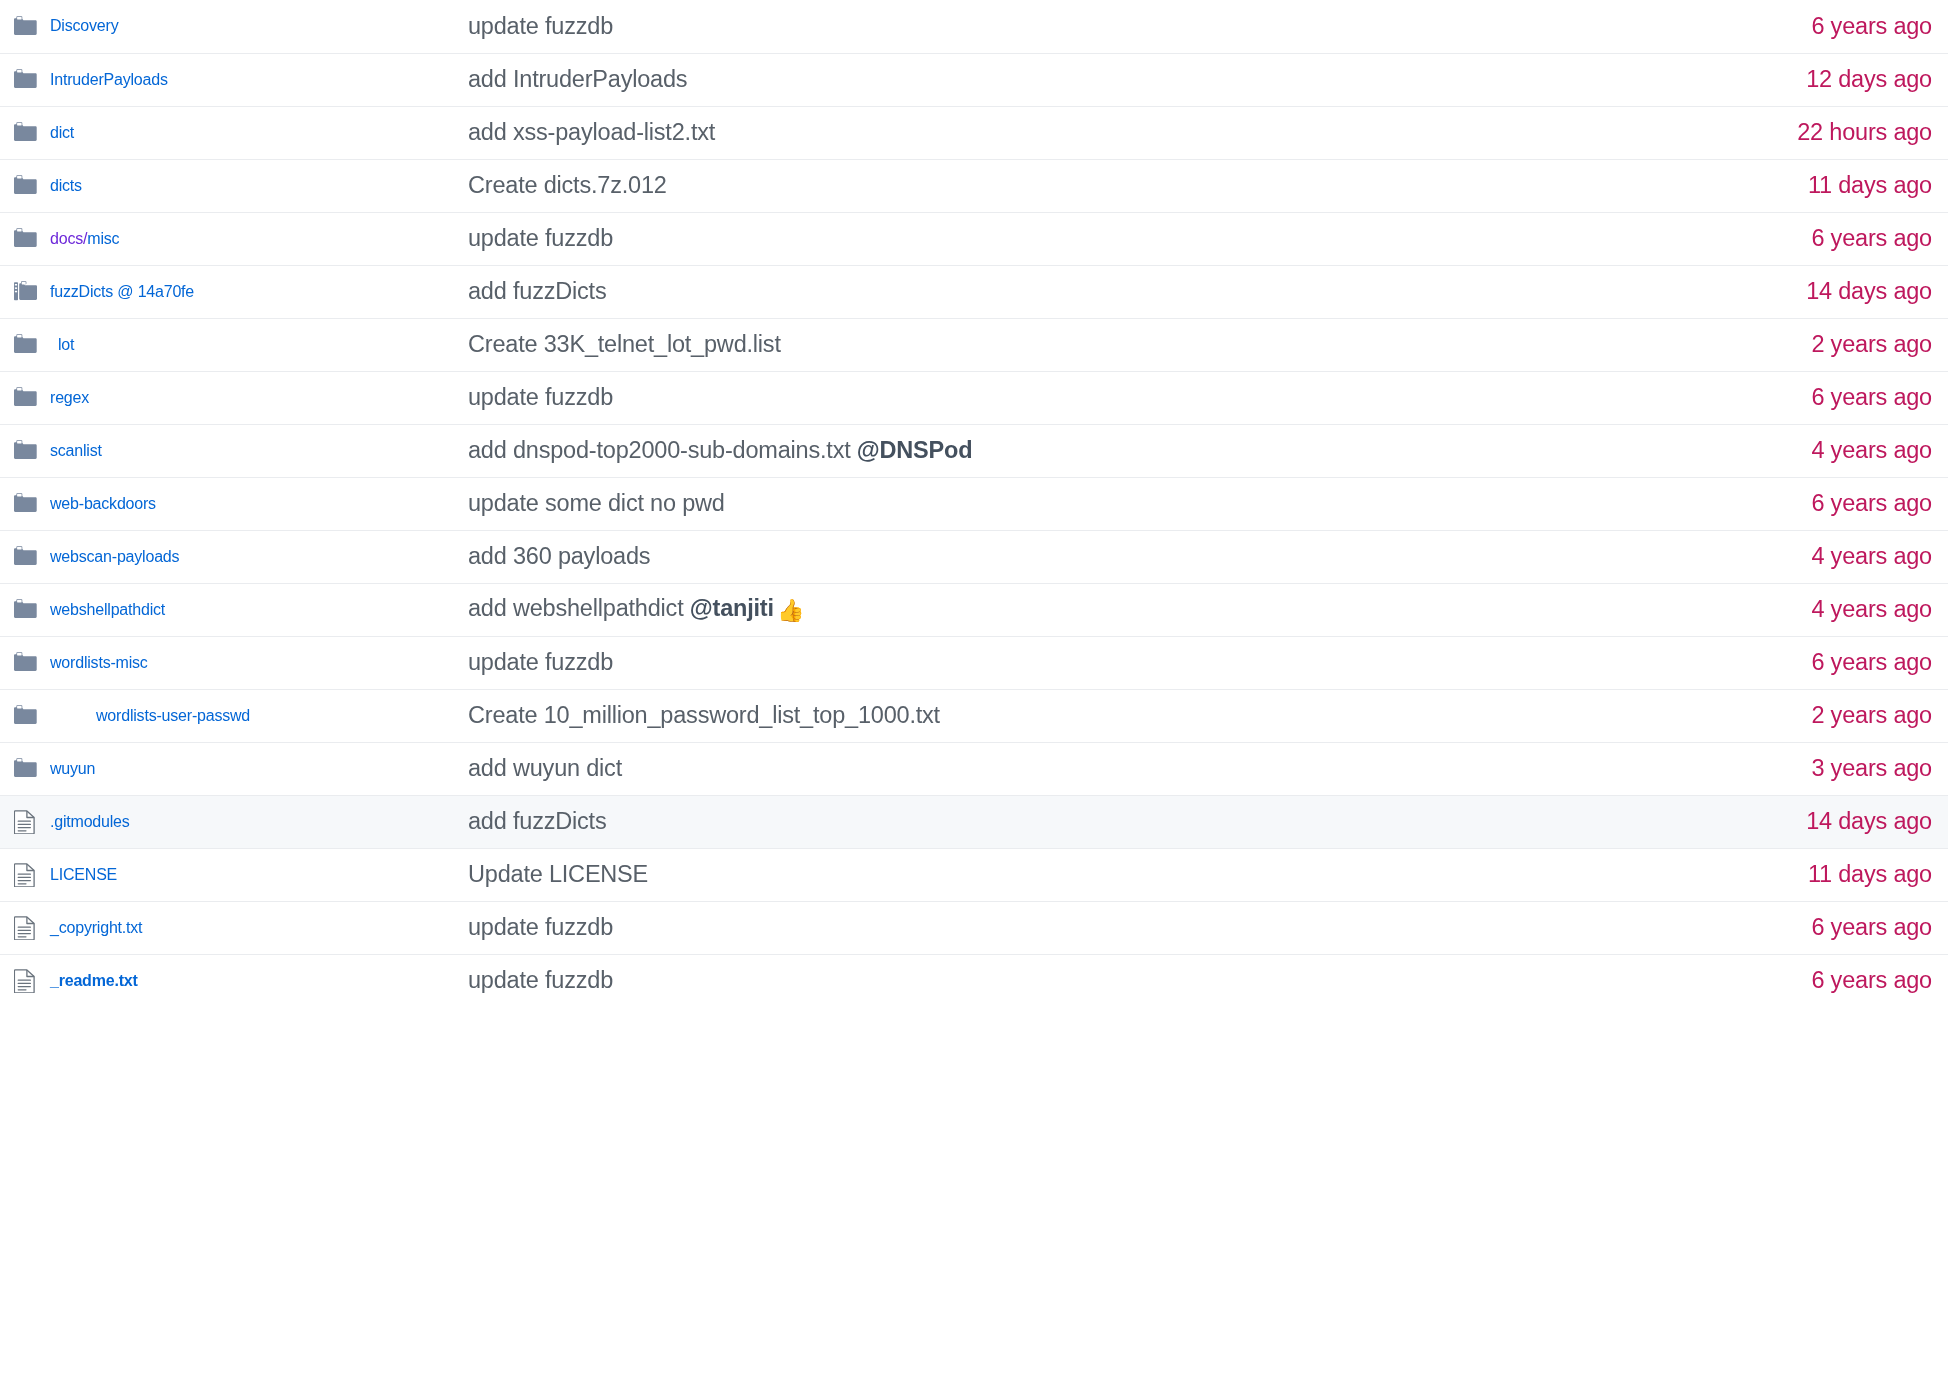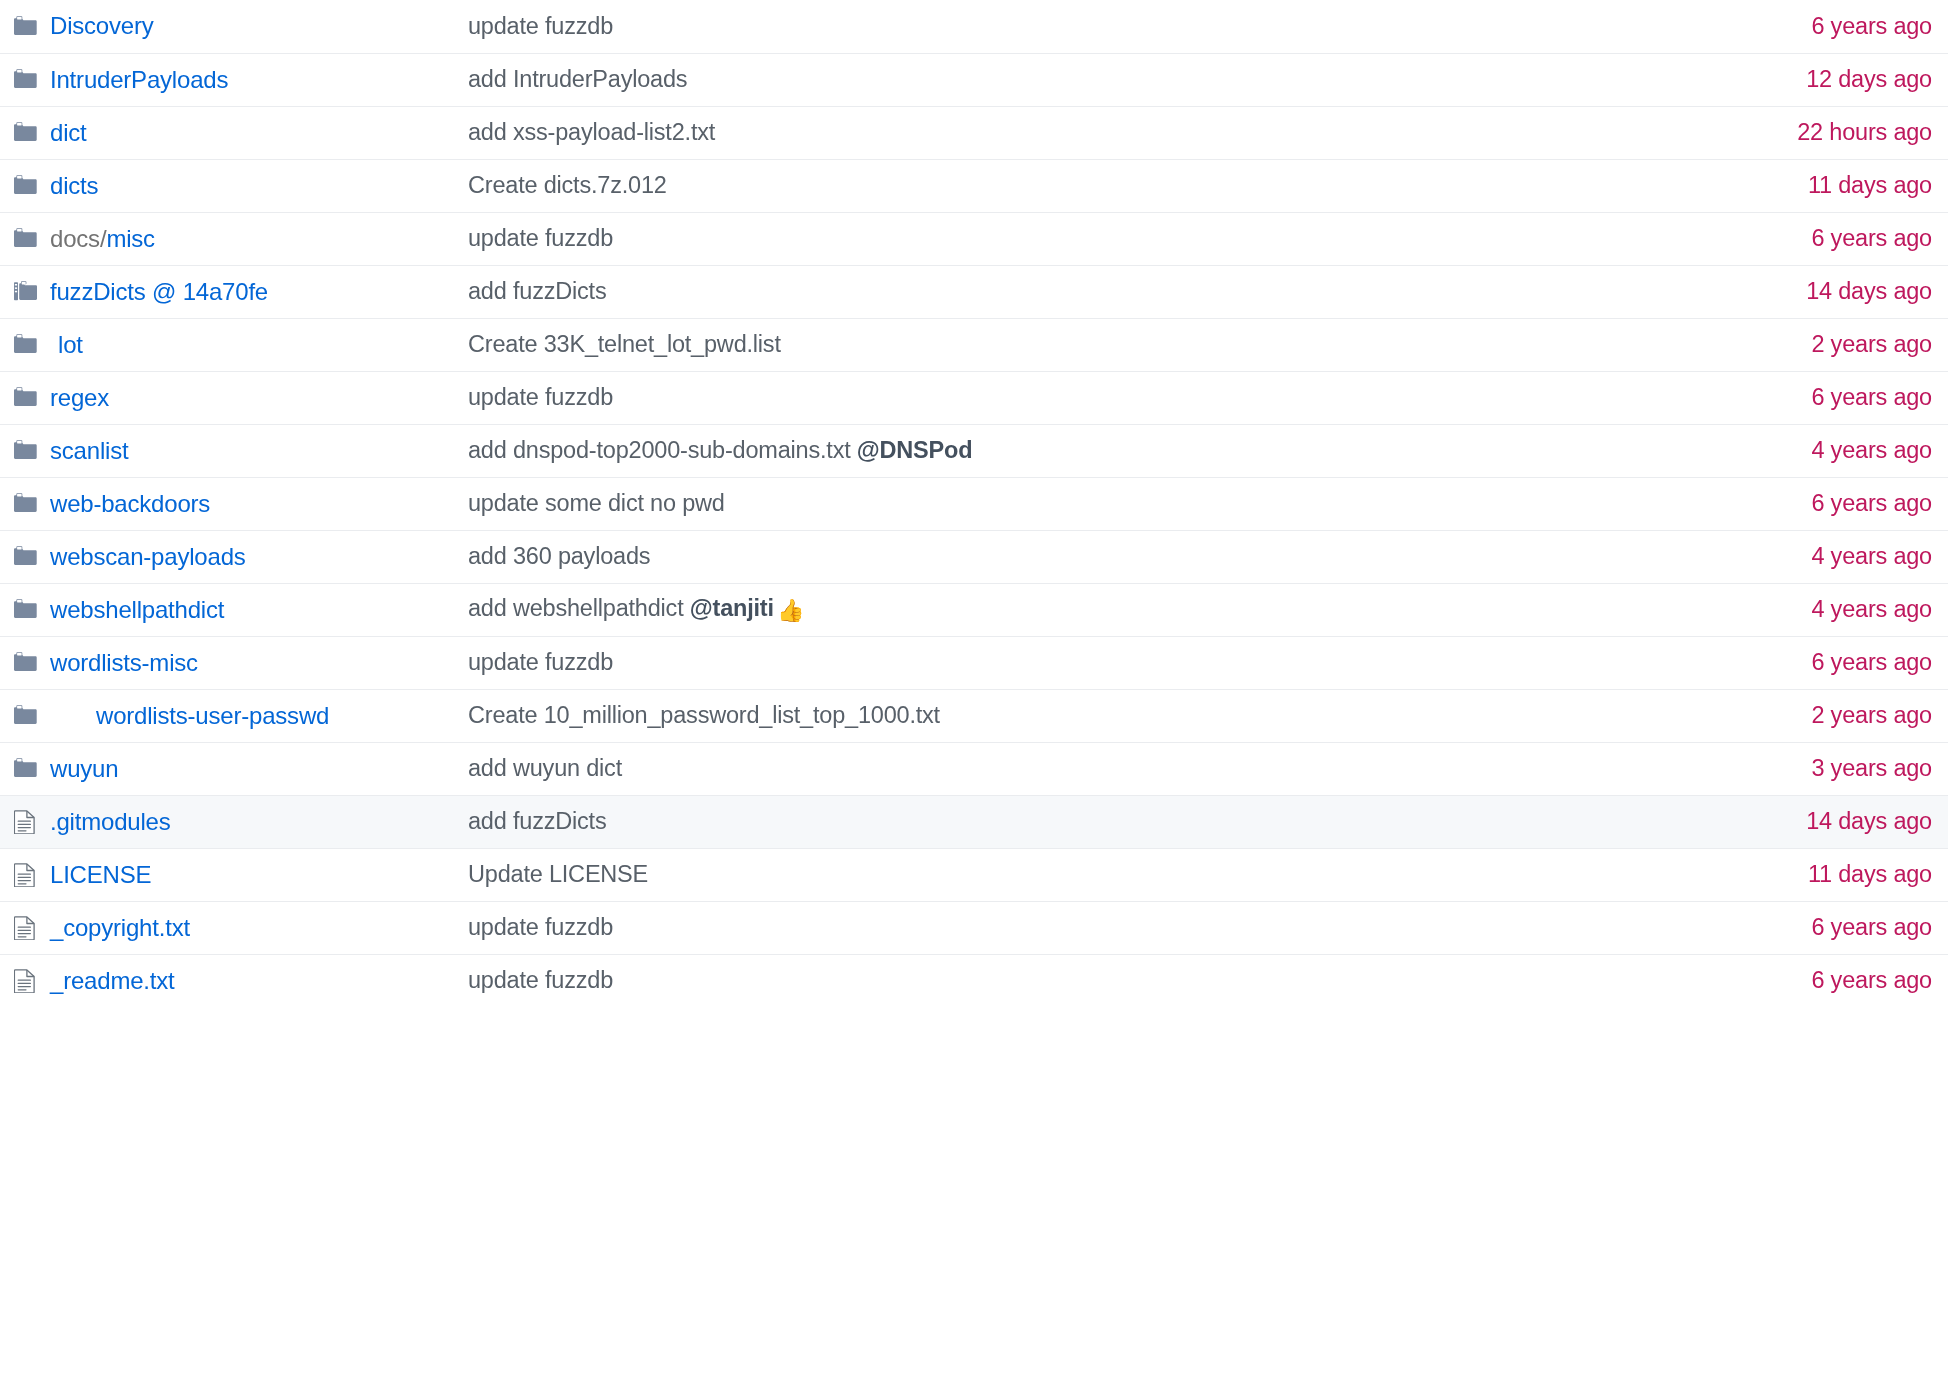--- a/index.html
+++ b/index.html
@@ -46,26 +46,26 @@
   .icon-slot {
     width: 28px;
     min-width: 28px;
     height: 24px;
     display: flex;
     align-items: center;
     justify-content: flex-start;
     margin-right: 8px;
   }
   .name-text {
-    font-size: 24px;
+    font-size: 16px;
     color: #0366d6;
     letter-spacing: -0.2px;
     line-height: 1;
   }
-  .name-text .dim { color: #737373; }
+  .name-text .dim { color: #6d28d9; }
 
   
   .msg-inner {
     padding-left: 8px;
     font-size: 23.5px;
     color: #586069;
     letter-spacing: -0.2px;
     line-height: 1;
   }
   .msg-inner .mention {
@@ -499,21 +499,21 @@
                 <path d="M1.3 0.9h11.6l7.2 6.6v15.6c0 .5-.4.9-.9.9H1.3c-.5 0-.9-.4-.9-.9V1.8c0-.5.4-.9.9-.9z" fill="#ffffff" stroke="#6a737d" stroke-width="1.3" stroke-linejoin="round"></path>
                 <path d="M12.9 0.9v6.6h7.2" fill="none" stroke="#6a737d" stroke-width="1.3" stroke-linejoin="round"></path>
                 <g stroke="#6a737d" stroke-width="1.2" stroke-linecap="round">
                   <line x1="4.2" y1="11.2" x2="16.4" y2="11.2"></line>
                   <line x1="4.2" y1="14.4" x2="16.4" y2="14.4"></line>
                   <line x1="4.2" y1="17.6" x2="16.4" y2="17.6"></line>
                   <line x1="4.2" y1="20.8" x2="12.0" y2="20.8"></line>
                 </g>
               </svg>
             </span>
-            <a class="name-text" href="#" style="text-decoration: none;">_readme.txt</a>
+            <a class="name-text" href="#" style="text-decoration: none; font-weight: bold;">_readme.txt</a>
           </div>
         </td>
         <td class="cell col-message">
           <div class="msg-inner"><span>update fuzzdb</span></div>
         </td>
         <td class="cell col-age">
           <div class="age-inner">6 years ago</div>
         </td>
       </tr>
     </tbody>

